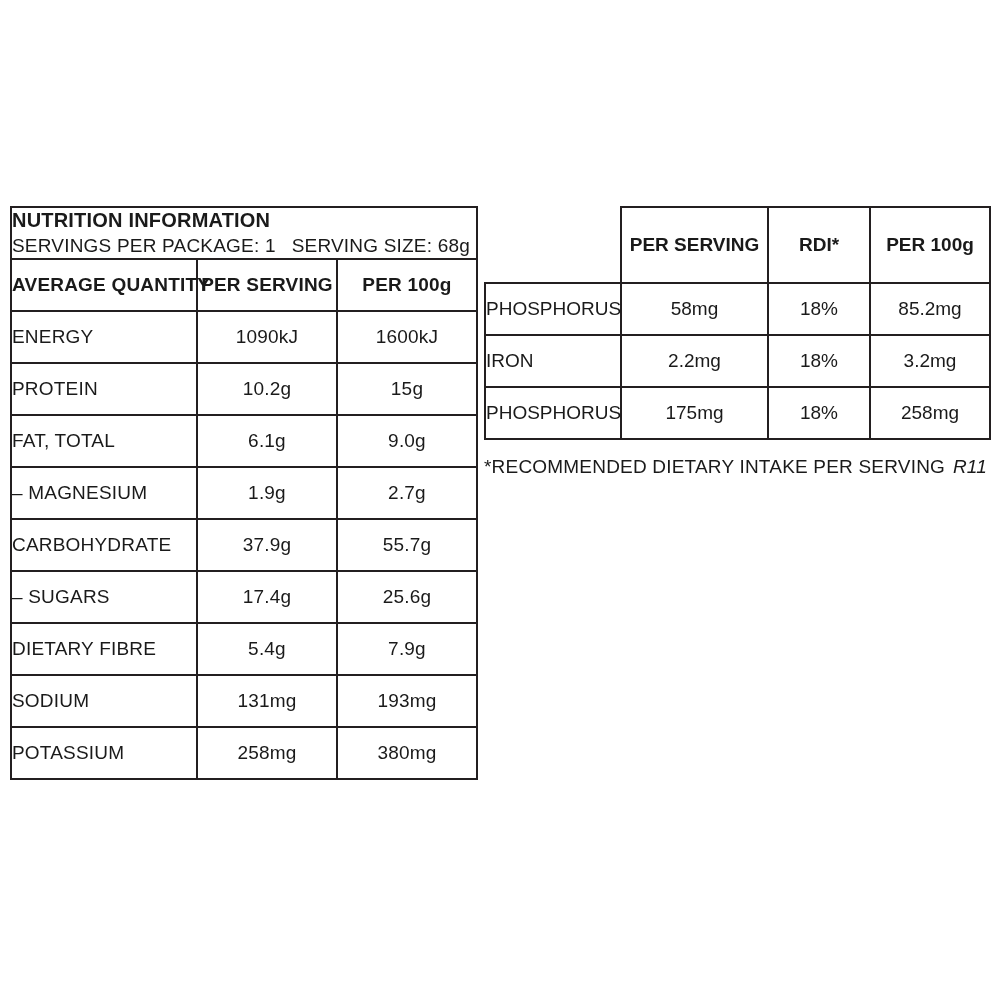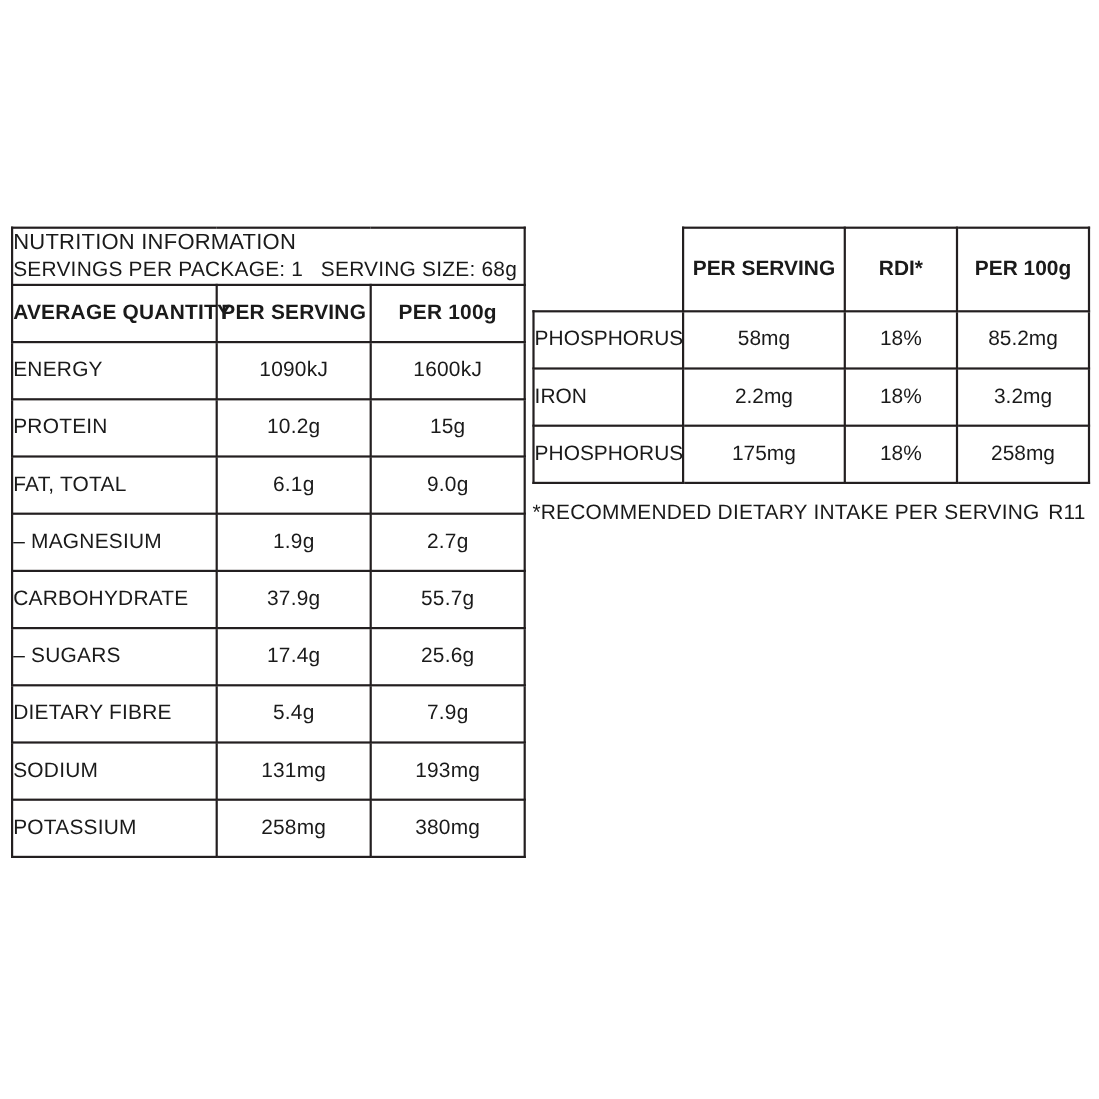--- a/index.html
+++ b/index.html
@@ -59,21 +59,21 @@
   }
 
   
   .info-cell {
     padding: 6px 10px 8px 10px;
     height: 74px;
     vertical-align: top;
   }
   .info-title {
     font-size: 20px;
-    font-weight: normal;
+    font-weight: bold;
     letter-spacing: 0.2px;
     display: block;
     margin-bottom: 3px;
   }
   .info-line {
     display: flex;
     justify-content: space-between;
     font-size: 19px;
     padding-right: 6px;
   }
@@ -116,20 +116,21 @@
     width: 505px;
     display: flex;
     justify-content: space-between;
     align-items: center;
     font-size: 19px;
     letter-spacing: 0.2px;
     text-align: right;
   }
   #footnote .code {
     padding-right: 2px;
+    font-style: italic;
   }
 </style>
 </head>
 <body>
 
 <div class="panel" id="left-panel">
   <table class="nutri">
     <colgroup>
       <col style="width:186px">
       <col style="width:140px">

